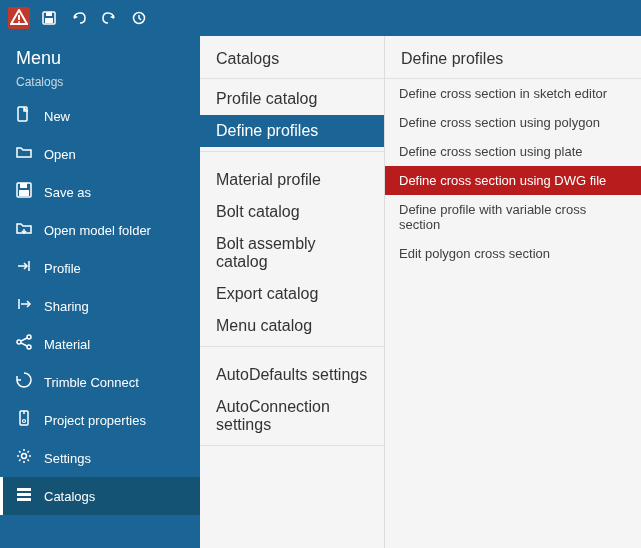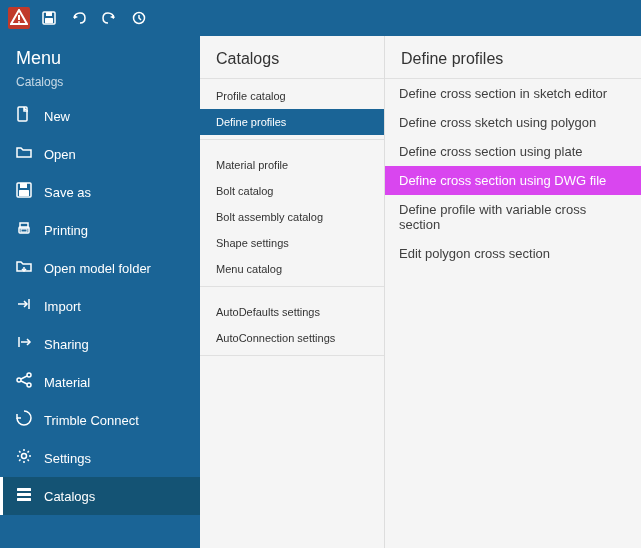--- a/index.html
+++ b/index.html
@@ -114,21 +114,21 @@
       border-bottom: 1px solid #e0e0e0;
     }
     .panel-section {
       padding: 4px 0;
       border-bottom: 1px solid #e0e0e0;
     }
     .panel-item {
       padding: 7px 16px;
       cursor: pointer;
       color: #333;
-      font-size: 11px;
+      font-size: 16px;
     }
     .panel-item.active {
       background: #1a6496;
       color: white;
     }
     .panel-section-gap { height: 8px; }
 
     
     #panel-profiles {
       flex: 1;
@@ -143,21 +143,21 @@
       color: #333;
       border-bottom: 1px solid #e0e0e0;
     }
     .right-panel-item {
       padding: 7px 14px;
       cursor: pointer;
       color: #404040;
       font-size: 13px;
     }
     .right-panel-item.active {
-      background: #d946ef;
+      background: #b91c1c;
       color: white;
     }
   </style>
 </head>
 <body>
 
 <div id="titlebar">
   <div class="title-logo">
     <svg width="18" height="18" viewBox="0 0 18 18">
       <polygon points="9,1 17,15 1,15" fill="none" stroke="white" stroke-width="2"></polygon>
@@ -222,51 +222,41 @@
       <span class="sidebar-icon">
         <svg width="18" height="18" viewBox="0 0 18 18">
           <rect x="2" y="2" width="14" height="14" rx="1" fill="none" stroke="white" stroke-width="1.5"></rect>
           <rect x="5" y="2" width="7" height="5" fill="white"></rect>
           <rect x="4" y="9" width="10" height="6" rx="0.5" fill="white"></rect>
         </svg>
       </span>
       <span>Save as</span>
     </div>
 
-    <div class="sidebar-item">
-      <span class="sidebar-icon">
-        <svg width="18" height="18" viewBox="0 0 18 18">
-          <rect x="4" y="8" width="10" height="6" rx="1" fill="none" stroke="white" stroke-width="1.5"></rect>
-          <rect x="5" y="4" width="8" height="5" fill="none" stroke="white" stroke-width="1.5"></rect>
-          <rect x="6" y="10" width="6" height="3" fill="none" stroke="white" stroke-width="1"></rect>
-        </svg>
-      </span>
-      <span>Printing</span>
-    </div>
 
     <div class="sidebar-item">
       <span class="sidebar-icon">
         <svg width="18" height="18" viewBox="0 0 18 18">
           <path d="M2,5 L2,14 L16,14 L16,7 L8,7 L6,5 Z" fill="none" stroke="white" stroke-width="1.5"></path>
           <line x1="9" y1="10" x2="9" y2="13" stroke="white" stroke-width="1.5"></line>
           <polyline points="7,12 9,14 11,12" fill="none" stroke="white" stroke-width="1.5"></polyline>
         </svg>
       </span>
       <span>Open model folder</span>
     </div>
 
     <div class="sidebar-item">
       <span class="sidebar-icon">
         <svg width="18" height="18" viewBox="0 0 18 18">
           <line x1="3" y1="9" x2="12" y2="9" stroke="white" stroke-width="1.5"></line>
           <polyline points="9,6 12,9 9,12" fill="none" stroke="white" stroke-width="1.5"></polyline>
           <line x1="14" y1="4" x2="14" y2="14" stroke="white" stroke-width="1.5"></line>
         </svg>
       </span>
-      <span>Import</span>
+      <span>Profile</span>
     </div>
 
     <div class="sidebar-item">
       <span class="sidebar-icon">
         <svg width="18" height="18" viewBox="0 0 18 18">
           <line x1="6" y1="9" x2="15" y2="9" stroke="white" stroke-width="1.5"></line>
           <polyline points="12,6 15,9 12,12" fill="none" stroke="white" stroke-width="1.5"></polyline>
           <line x1="4" y1="4" x2="4" y2="14" stroke="white" stroke-width="1.5"></line>
         </svg>
       </span>
@@ -289,20 +279,30 @@
     <div class="sidebar-item">
       <span class="sidebar-icon">
         <svg width="18" height="18" viewBox="0 0 18 18">
           <path d="M9,2 A7,7 0 1,1 2,9" fill="none" stroke="white" stroke-width="1.5"></path>
           <polyline points="2,5 2,9 6,9" fill="none" stroke="white" stroke-width="1.5"></polyline>
         </svg>
       </span>
       <span>Trimble Connect</span>
     </div>
 
+    <div class="sidebar-item">
+      <span class="sidebar-icon">
+        <svg width="18" height="18" viewBox="0 0 18 18">
+          <rect x="5" y="2" width="8" height="14" rx="1" fill="none" stroke="white" stroke-width="1.5"></rect>
+          <circle cx="9" cy="12" r="1.5" fill="none" stroke="white" stroke-width="1.2"></circle>
+          <line x1="9" y1="2" x2="9" y2="5" stroke="white" stroke-width="1.5"></line>
+        </svg>
+      </span>
+      <span>Project properties</span>
+    </div>
 
     <div class="sidebar-item">
       <span class="sidebar-icon">
         <svg width="18" height="18" viewBox="0 0 18 18">
           <circle cx="9" cy="9" r="2.5" fill="none" stroke="white" stroke-width="1.5"></circle>
           <path d="M9,2 L9,4 M9,14 L9,16 M2,9 L4,9 M14,9 L16,9 M4.1,4.1 L5.5,5.5 M12.5,12.5 L13.9,13.9 M13.9,4.1 L12.5,5.5 M5.5,12.5 L4.1,13.9" fill="none" stroke="white" stroke-width="1.5"></path>
         </svg>
       </span>
       <span>Settings</span>
     </div>
@@ -326,36 +326,36 @@
       <div class="panel-item">Profile catalog</div>
       <div class="panel-item active">Define profiles</div>
     </div>
 
     <div class="panel-section-gap"></div>
 
     <div class="panel-section">
       <div class="panel-item">Material profile</div>
       <div class="panel-item">Bolt catalog</div>
       <div class="panel-item">Bolt assembly catalog</div>
-      <div class="panel-item">Shape settings</div>
+      <div class="panel-item">Export catalog</div>
       <div class="panel-item">Menu catalog</div>
     </div>
 
     <div class="panel-section-gap"></div>
 
     <div class="panel-section">
       <div class="panel-item">AutoDefaults settings</div>
       <div class="panel-item">AutoConnection settings</div>
     </div>
   </div>
 
   <div id="panel-profiles">
     <div class="right-panel-header">Define profiles</div>
 
     <div class="right-panel-item">Define cross section in sketch editor</div>
-    <div class="right-panel-item">Define cross sketch using polygon</div>
+    <div class="right-panel-item">Define cross section using polygon</div>
     <div class="right-panel-item">Define cross section using plate</div>
     <div class="right-panel-item active">Define cross section using DWG file</div>
     <div class="right-panel-item">Define profile with variable cross section</div>
     <div class="right-panel-item">Edit polygon cross section</div>
   </div>
 
 </div>
 
 </body></html>

